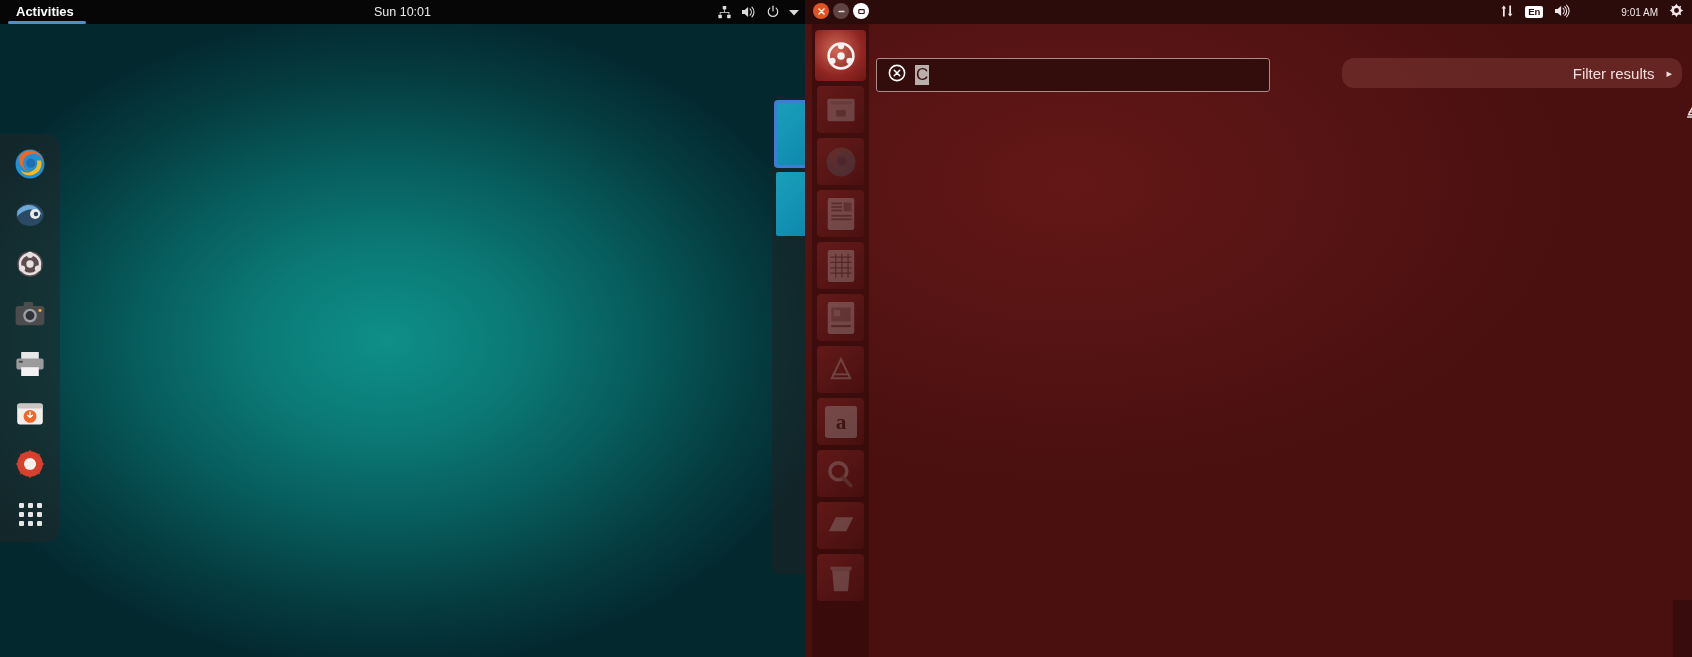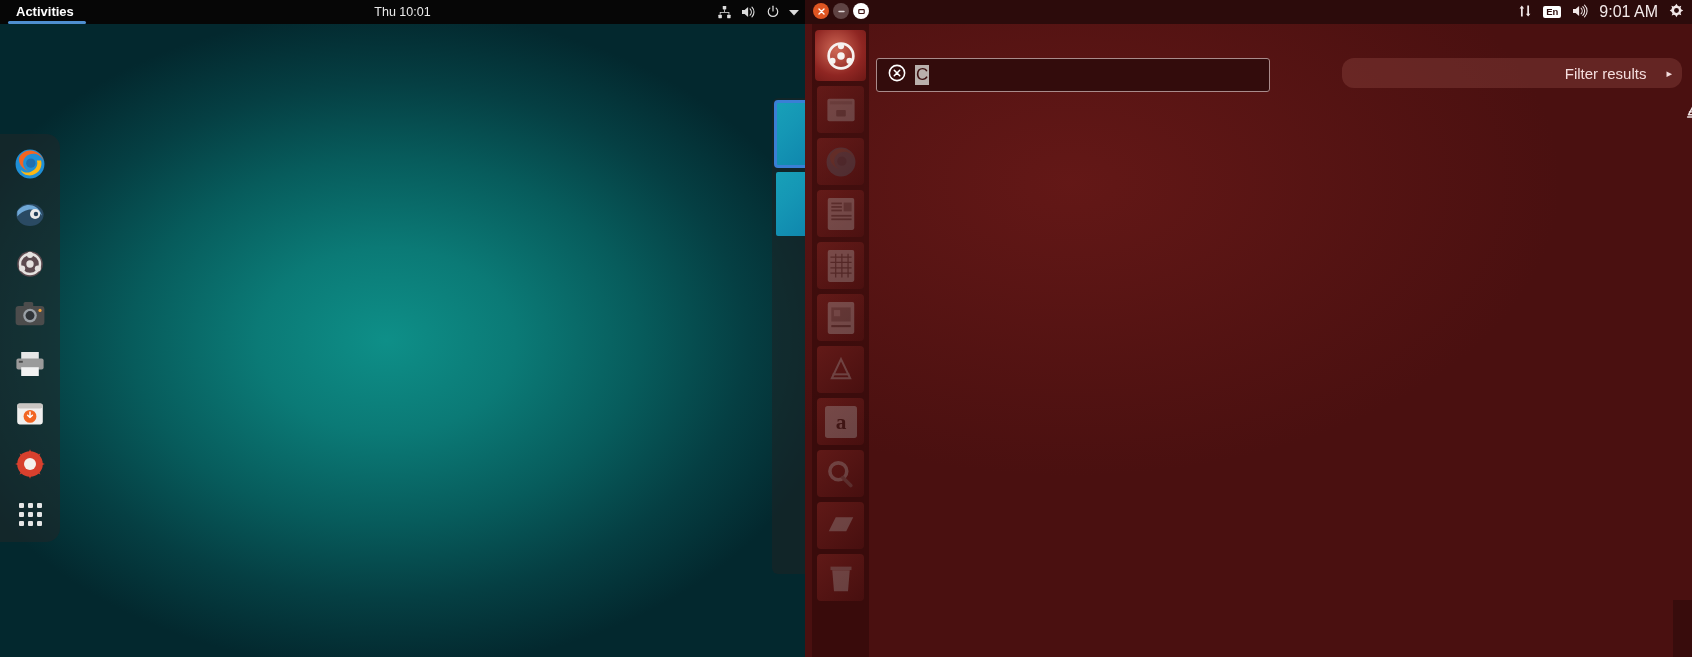--- a/index.html
+++ b/index.html
@@ -51,21 +51,21 @@
   
   #u-panel { position:absolute; left:0; top:0; width:887px; height:24px;
       background:#2c0b0b; color:#f2e9e9; font-size:12.5px; }
   #u-wbtns { position:absolute; left:8px; top:3px; display:flex; gap:4px; align-items:center; }
   .wbtn { width:16px; height:16px; border-radius:50%; display:flex; align-items:center;
       justify-content:center; }
   .wbtn.close { background:#df5522; }
   .wbtn.min { background:#5f4343; }
   .wbtn.max { background:#ffffff; }
   #u-tray { position:absolute; right:8px; top:0; height:24px; display:flex; align-items:center; gap:11px; }
-  #u-tray .clk { font-size:16px; color:#f4eaea; }
+  #u-tray .clk { font-size:10px; color:#f4eaea;margin-left:40px; }
   .kbd-badge { background:#ffffff; color:#2c0b0b; font-size:9.5px; font-weight:700;
       border-radius:2px; padding:1px 3px; line-height:1.1; }
 
   
   #u-body { position:absolute; left:0; top:24px; width:887px; height:633px;
       background:#4a1010; }
   #u-body::before { content:""; position:absolute; inset:0;
       background:radial-gradient(ellipse 700px 420px at 30% 25%, rgba(120,30,28,.55), rgba(0,0,0,0) 70%);
       pointer-events:none; }
 
@@ -81,21 +81,21 @@
 
   
   #u-searchwrap { position:absolute; left:71px; top:34px; width:806px; height:34px; }
   #u-search { position:absolute; left:0; top:0; width:394px; height:34px;
       background:#330c0c; border:1px solid #a98b8b; border-radius:3px;
       display:flex; align-items:center; padding-left:10px; gap:8px; }
   #u-search .qtext { font-size:17px; color:#ffffff; background:#b9b0ac; color:#3c1010;
       padding:0 1px; line-height:20px; }
   #u-filter { position:absolute; left:466px; top:0; width:340px; height:30px;
       background:rgba(140,70,66,.40); border-radius:12px;
-      display:flex; align-items:center; justify-content:flex-end; padding-right:10px; gap:20px;
+      display:flex; align-items:center; justify-content:flex-end; padding-right:10px; gap:12px;
       color:#f4dede; font-size:15px; }
   #u-cathead { position:absolute; left:880px; top:76px; width:690px; height:24px;
       display:flex; align-items:center; gap:8px; }
 
   
   #u-grid { position:absolute; left:868px; top:106px; width:700px; height:470px; }
   .u-row { display:flex; }
   .u-cell { width:174px; display:flex; flex-direction:column; align-items:center;
       padding-top:6px; }
   .u-lbl { margin-top:9px; width:150px; text-align:center; color:#f6ecec;
@@ -105,21 +105,21 @@
 
   .sep { position:absolute; left:805px; top:0; width:2px; height:657px; background:#9a9a9a; }
 </style>
 </head>
 <body>
 
 <div id="gnome">
   <div id="gnome-wall"></div>
 
   <div id="gnome-topbar">
-    <div class="clock">Thu 10:01</div>
+    <div class="clock">Sun 10:01</div>
     <div class="act">Activities</div>
     <div class="act-underline"></div>
     <div class="tray">
       <span>
         <svg width="15" height="14" viewBox="0 0 16 16" fill="#dcdcdc">
           <rect x="6" y="1" width="4" height="4" rx="0.6"></rect>
           <rect x="1" y="11" width="4" height="4" rx="0.6"></rect>
           <rect x="11" y="11" width="4" height="4" rx="0.6"></rect>
           <rect x="7.6" y="5" width="0.9" height="3"></rect>
           <rect x="3" y="8" width="10" height="0.9"></rect>

